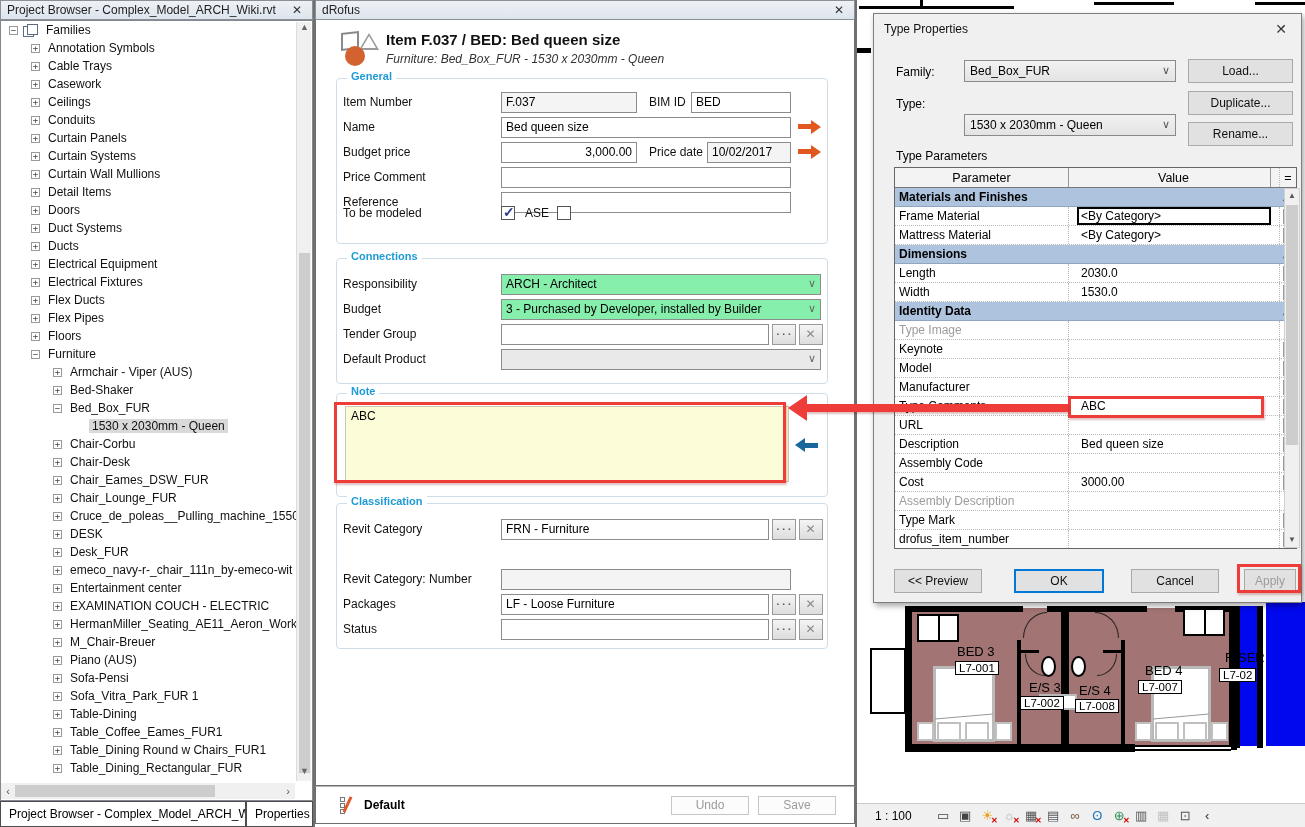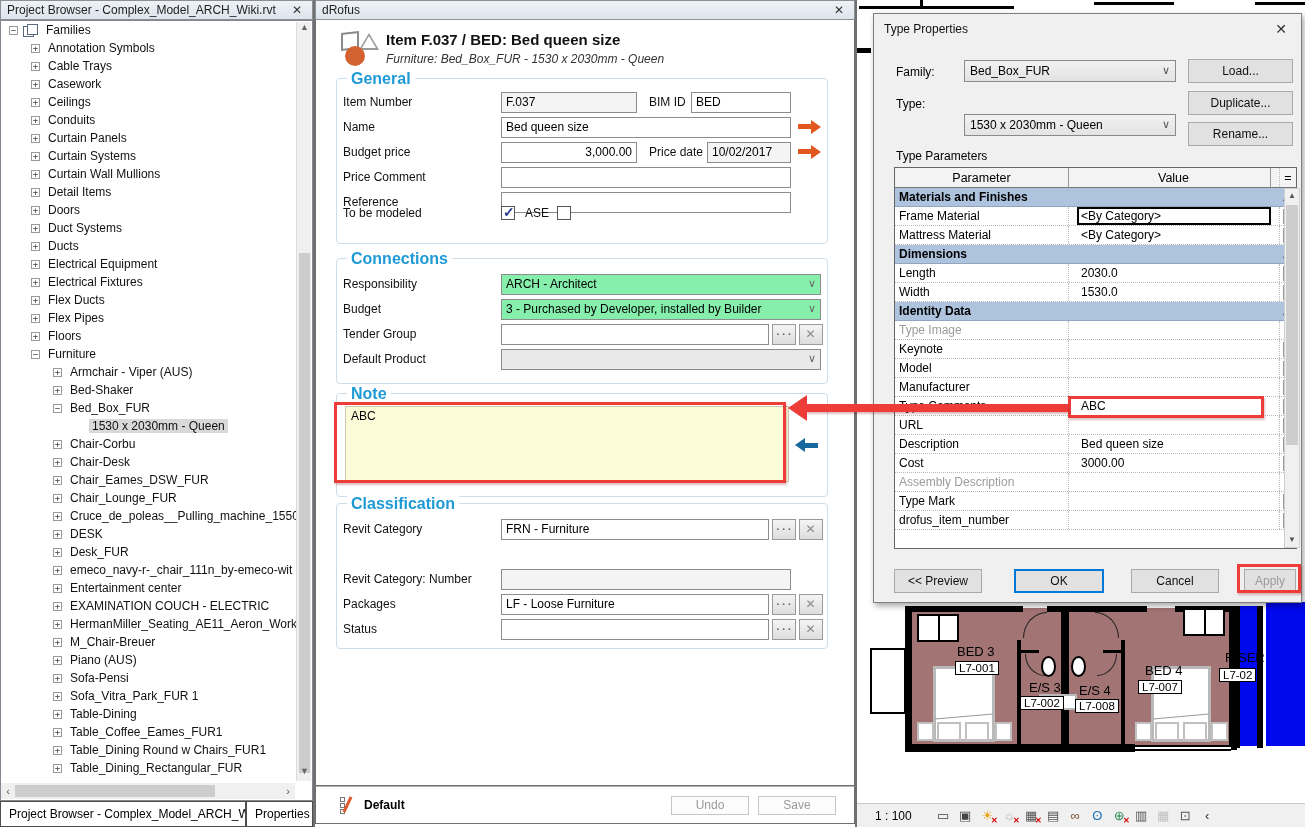--- a/index.html
+++ b/index.html
@@ -13,21 +13,21 @@
   .xbtn { font-size:12px; color:#333; padding:0 4px; cursor:default; }
   .field { border:1px solid #8c8c8c; background:#fff; height:21px; font-size:12px; padding:1px 4px; display:flex; align-items:center; overflow:hidden; white-space:nowrap; }
   .field.ro { background:#f4f4f4; }
   .field.num { justify-content:flex-end; }
   .combo { border:1px solid #8c8c8c; background:#86efac; height:21px; font-size:12px; padding:1px 20px 1px 4px; position:relative; display:flex; align-items:center; overflow:hidden; white-space:nowrap; }
   .combo .chev { position:absolute; right:4px; top:2px; color:#666; font-size:11px; }
   .combo.dis { background:#e9e9e9; color:#777; }
   .sqbtn { border:1px solid #9a9a9a; background:linear-gradient(#f4f4f4,#ddd); height:21px; width:24px; display:flex; align-items:center; justify-content:center; font-size:6px; color:#555; letter-spacing:1px; }
   .sqbtn.xx { font-size:12px; color:#888; }
   .groupbox { position:absolute; border:1px solid #cfdde9; border-radius:4px; }
-  .glegend { position:absolute; top:-9px; left:10px; background:#fff; padding:0 4px; color:#1e9ad6; font-weight:bold; font-size:16px; }
+  .glegend { position:absolute; top:-9px; left:10px; background:#fff; padding:0 4px; color:#1e9ad6; font-weight:bold; font-size:11px; }
   .frow { position:absolute; display:flex; align-items:center; height:22px; }
   .flabel { font-size:12px; color:#111; }
   .winbtn { border:1px solid #a9a9a9; background:#e1e1e1; font-size:12px; color:#111; display:flex; align-items:center; justify-content:center; }
   .winbtn.default { border:2px solid #0078d7; }
   .winbtn.dis { color:#9b9b9b; }
   .checkbox { width:14px; height:14px; border:1px solid #555; background:#fff; position:relative; }
   .checkbox.checked::after { content:"✓"; position:absolute; left:1px; top:-3px; font-size:14px; font-weight:bold; color:#2b3e8f; }
 
   
   #left-panel { left:0; top:0; width:313px; height:827px; background:#f0f0f0; }
@@ -656,20 +656,27 @@
               </div>
             </div>
             <div class="tpr">
               <div class="cp">Description</div>
               <div class="cv">Bed queen size</div>
               <div class="ce">
                 <span class="eqb"></span>
               </div>
             </div>
             <div class="tpr">
+              <div class="cp">Assembly Code</div>
+              <div class="cv"></div>
+              <div class="ce">
+                <span class="eqb"></span>
+              </div>
+            </div>
+            <div class="tpr">
               <div class="cp">Cost</div>
               <div class="cv">3000.00</div>
               <div class="ce">
                 <span class="eqb"></span>
               </div>
             </div>
             <div class="tpr">
               <div class="cp grey">Assembly Description</div>
               <div class="cv"></div>
               <div class="ce"></div>

